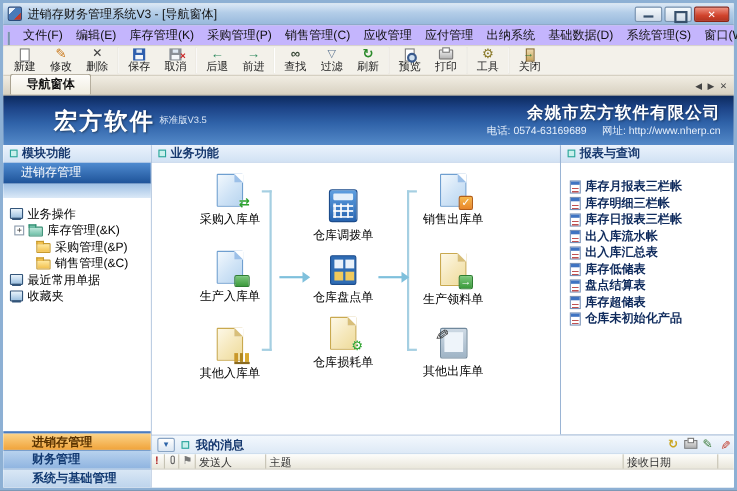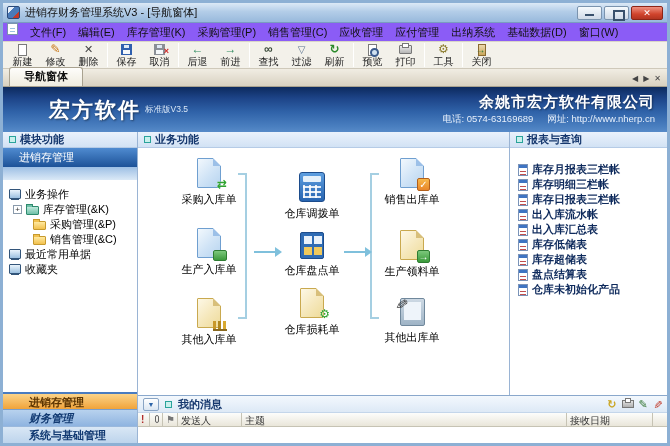--- a/index.html
+++ b/index.html
@@ -17,22 +17,22 @@
   .win-controls { display:flex; gap:2px; }
   .wc { width:25px; height:14px; border-radius:2px; border:1px solid #7a93ae; position:relative;
     background:linear-gradient(#f6fafd,#cfdae7); cursor:default; }
   .wc.close { width:32px; background:linear-gradient(#ef9180,#d0432c 60%,#b23420); border-color:#8c2416;
     color:#fff; font-size:9px; text-align:center; line-height:13px; font-weight:bold; }
   .wc.min::after { content:''; position:absolute; left:7px; right:7px; bottom:3px; height:2px; background:#38506c; }
   .wc.max::after { content:''; position:absolute; left:8px; top:3px; width:8px; height:7px;
     border:2px solid #38506c; }
 
   
-  .menubar { height:19px; background:#8b5cf6; border-bottom:1px solid #d9d5c8; display:flex;
-    align-items:flex-start; padding:0 4px; font-size:11px; color:#111; }
+  .menubar { height:19px; background:#c4b5fd; border-bottom:1px solid #d9d5c8; display:flex;
+    align-items:flex-end; padding:0 4px; font-size:11px; color:#111; }
   .mdi-doc { width:11px; height:12px; background:#fff; border:1px solid #7a93ae; margin-right:6px;
     position:relative; }
   .mdi-doc::after { content:''; position:absolute; inset:2px; background:
     repeating-linear-gradient(0deg,#9cc0e0 0 1px,transparent 1px 3px); }
   .menu-item { padding:2px 6px; white-space:nowrap; }
   .menu-spacer { flex:1; }
 
   
   .toolbar { height:27px; background:#f3f1ea; border-bottom:1px solid #cfc9ba; display:flex;
     align-items:center; padding:0 3px; }
@@ -102,21 +102,21 @@
   .folder { width:13px; height:9px; background:linear-gradient(#ffe9a0,#f2c14e); border:1px solid #c79a2e;
     border-radius:1px; position:relative; margin-top:2px; flex:0 0 auto; }
   .folder::before { content:''; position:absolute; top:-3px; left:-1px; width:5px; height:2px;
     background:#f2c14e; border:1px solid #c79a2e; border-bottom:none; }
   .folder.open { background:linear-gradient(#bfe8dc,#6fc0a8); border-color:#2e8a6e; }
   .folder.open::before { background:#6fc0a8; border-color:#2e8a6e; }
   .expand-box { width:9px; height:9px; border:1px solid #8a9aab; background:#fff; font-size:8px;
     line-height:7px; text-align:center; color:#333; flex:0 0 auto; }
   .side-btn { height:17px; line-height:16px; font-size:11px; padding-left:26px; font-weight:bold; }
   .side-btn.orange { background:linear-gradient(#fcd489,#f0a33a); color:#5a3300; border-top:2px solid #4a7cc0; }
-  .side-btn.blue { background:linear-gradient(#b8d2ee,#8fb4e0); color:#123a72; border-top:1px solid #7a9fcc;font-style:italic; }
+  .side-btn.blue { background:linear-gradient(#b8d2ee,#8fb4e0); color:#123a72; border-top:1px solid #7a9fcc; }
   .side-btn.light { background:linear-gradient(#d9e7f5,#bdd4ec); color:#123a72; border-top:1px solid #9ab8dc; }
 
   
   .content { flex:1; display:flex; flex-direction:column; min-width:0; }
   .content-top { flex:1; display:flex; min-height:0; }
   .center-col { flex:1; display:flex; flex-direction:column; min-width:0; }
   .canvas { flex:1; position:relative; background:#fff; }
   .right-col { width:158px; border-left:1px solid #9ab4d4; display:flex; flex-direction:column; }
   .report-list { flex:1; background:#fff; padding:14px 0 0 8px; }
   .rep-item { height:15px; display:flex; align-items:center; gap:4px; font-size:11px; color:#0e2a5c; white-space:nowrap;font-weight:bold; }
@@ -207,20 +207,21 @@
     <span class="mdi-doc"></span>
     <span class="menu-item">文件(F)</span>
     <span class="menu-item">编辑(E)</span>
     <span class="menu-item">库存管理(K)</span>
     <span class="menu-item">采购管理(P)</span>
     <span class="menu-item">销售管理(C)</span>
     <span class="menu-item">应收管理</span>
     <span class="menu-item">应付管理</span>
     <span class="menu-item">出纳系统</span>
     <span class="menu-item">基础数据(D)</span>
+    <span class="menu-item">系统管理(S)</span>
     <span class="menu-item">窗口(W)</span>
 
     <span class="menu-spacer"></span>
 
   </div>
 
   <div class="toolbar">
     <div class="tb-btn">
       <span class="tb-ico">
           <span class="i-page"></span>
@@ -455,25 +456,25 @@
             <div class="rep-item">
                 <span class="rep-icon"></span>
                 <span>出入库汇总表</span>
               </div>
             <div class="rep-item">
                 <span class="rep-icon"></span>
                 <span>库存低储表</span>
               </div>
             <div class="rep-item">
                 <span class="rep-icon"></span>
+                <span>盘点结算表</span>
+              </div>
+            <div class="rep-item">
+                <span class="rep-icon"></span>
                 <span>库存超储表</span>
-              </div>
-            <div class="rep-item">
-                <span class="rep-icon"></span>
-                <span>盘点结算表</span>
               </div>
             <div class="rep-item">
                 <span class="rep-icon"></span>
                 <span>仓库未初始化产品</span>
               </div>
           </div>
         </div>
       </div>
 
       <div class="messages">

